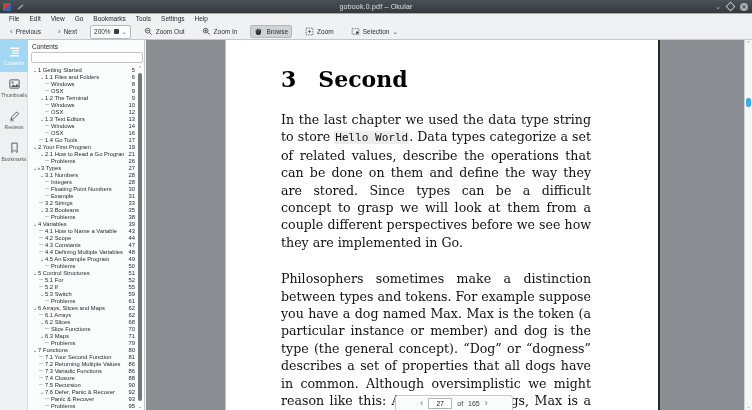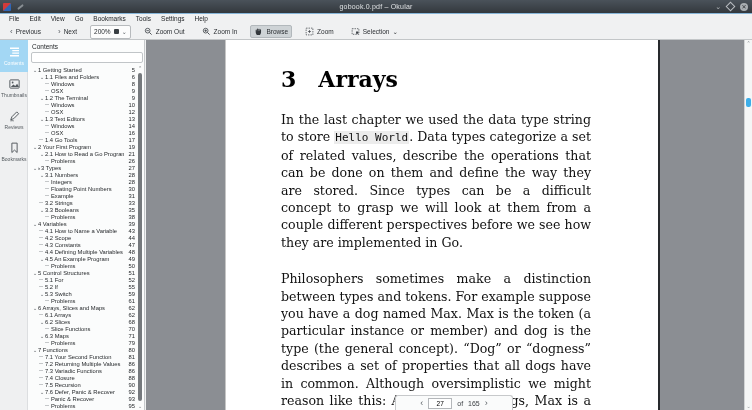--- a/index.html
+++ b/index.html
@@ -510,21 +510,21 @@
       <span class="arr" style="top:0">⌃</span>
       <span class="handle"></span>
       <span class="arr" style="bottom:0">⌄</span>
     </div>
   </div>
 
   <div class="docarea">
     <div class="page">
       <div class="ptext">
         <div class="phead">
-          <span class="hnum">3</span><span>Arrays</span>
+          <span class="hnum">3</span><span>Second</span>
         </div>
         <p><span>In the last chapter we used the data type string to store </span><span class="code">Hello World</span><span>. Data types categorize a set of related values, describe the operations that can be done on them and define the way they are stored. Since types can be a difficult concept to grasp we will look at them from a couple different perspectives before we see how they are implemented in Go.</span></p>
         <p>Philosophers sometimes make a distinction between types and tokens. For example suppose you have a dog named Max. Max is the token (a particular instance or member) and dog is the type (the general concept). “Dog” or “dogness” describes a set of properties that all dogs have in common. Although oversimplistic we might reason like this: All dogs have 4 legs, Max is a dog, therefore Max has 4 legs. Types in programming</p>
       </div>
     </div>
 
     <div class="pagenav">
       <span class="pn-chev">‹</span>
       <input class="pn-input" value="27" style="">
       <span>of</span>

